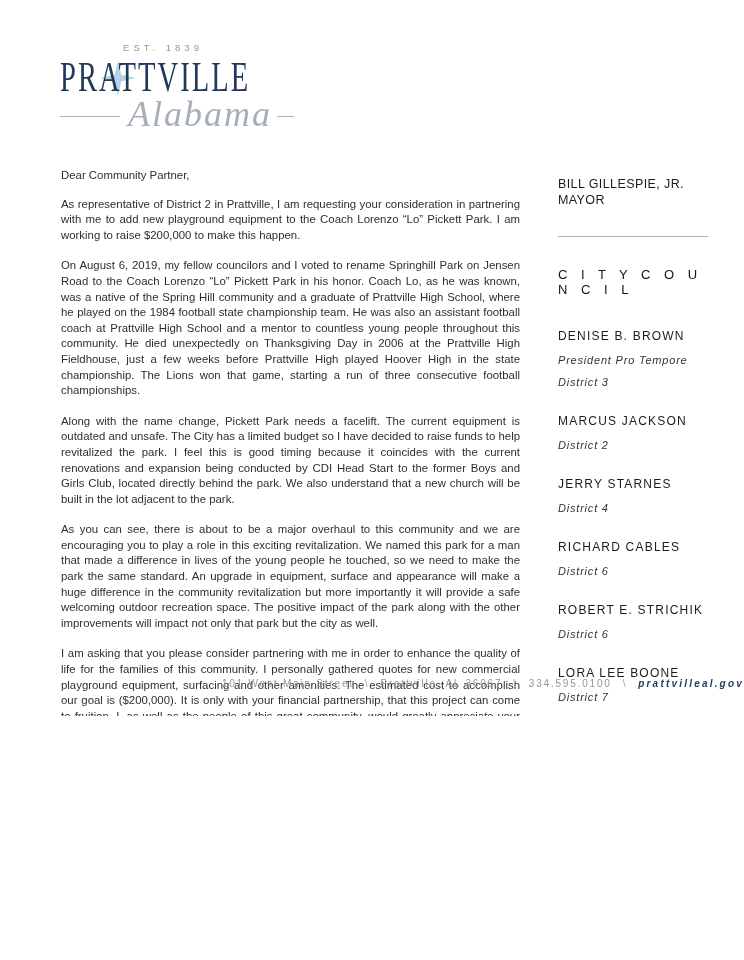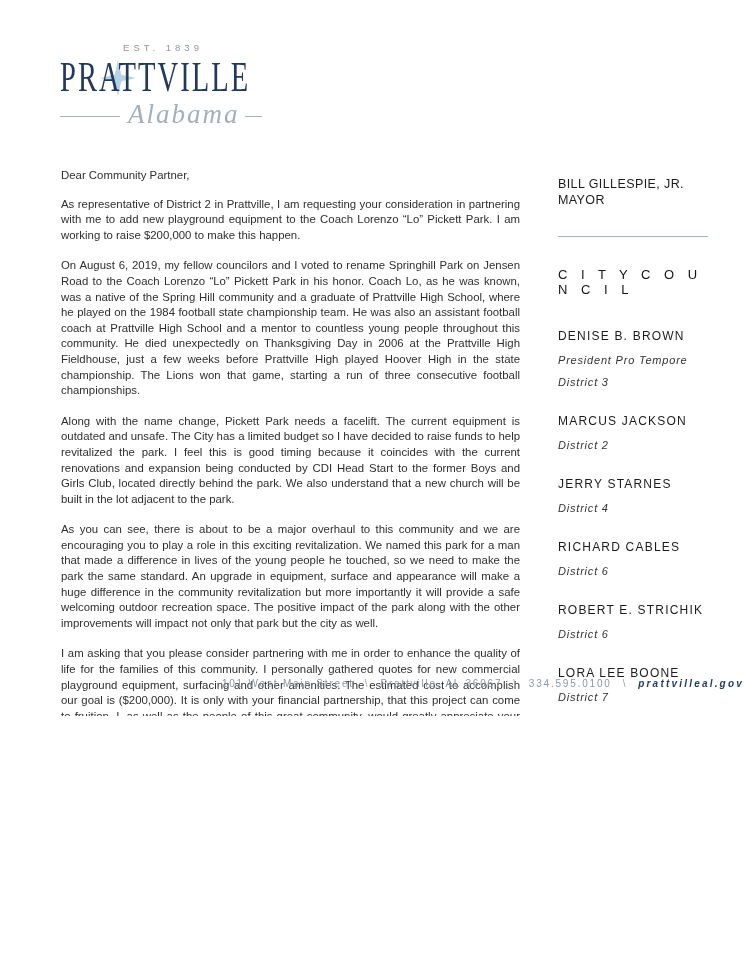--- a/index.html
+++ b/index.html
@@ -56,21 +56,21 @@
     align-items: center;
     width: 200px;
     margin-top: 0px;
   }
   .rule { height: 1px; background: #aab3bc; }
   .rule-left { flex: 0 0 60px; }
   .rule-right { flex: 0 0 17px; }
   .logo-state {
     font-family: "Liberation Serif", serif;
     font-style: italic;
-    font-size: 27px;
+    font-size: 36px;
     line-height: 28px;
     color: #a6afb9;
     padding: 0 5px 4px 8px;
     letter-spacing: 2px;
   }
 
   
   .letter {
     position: absolute;
     left: 61px;

